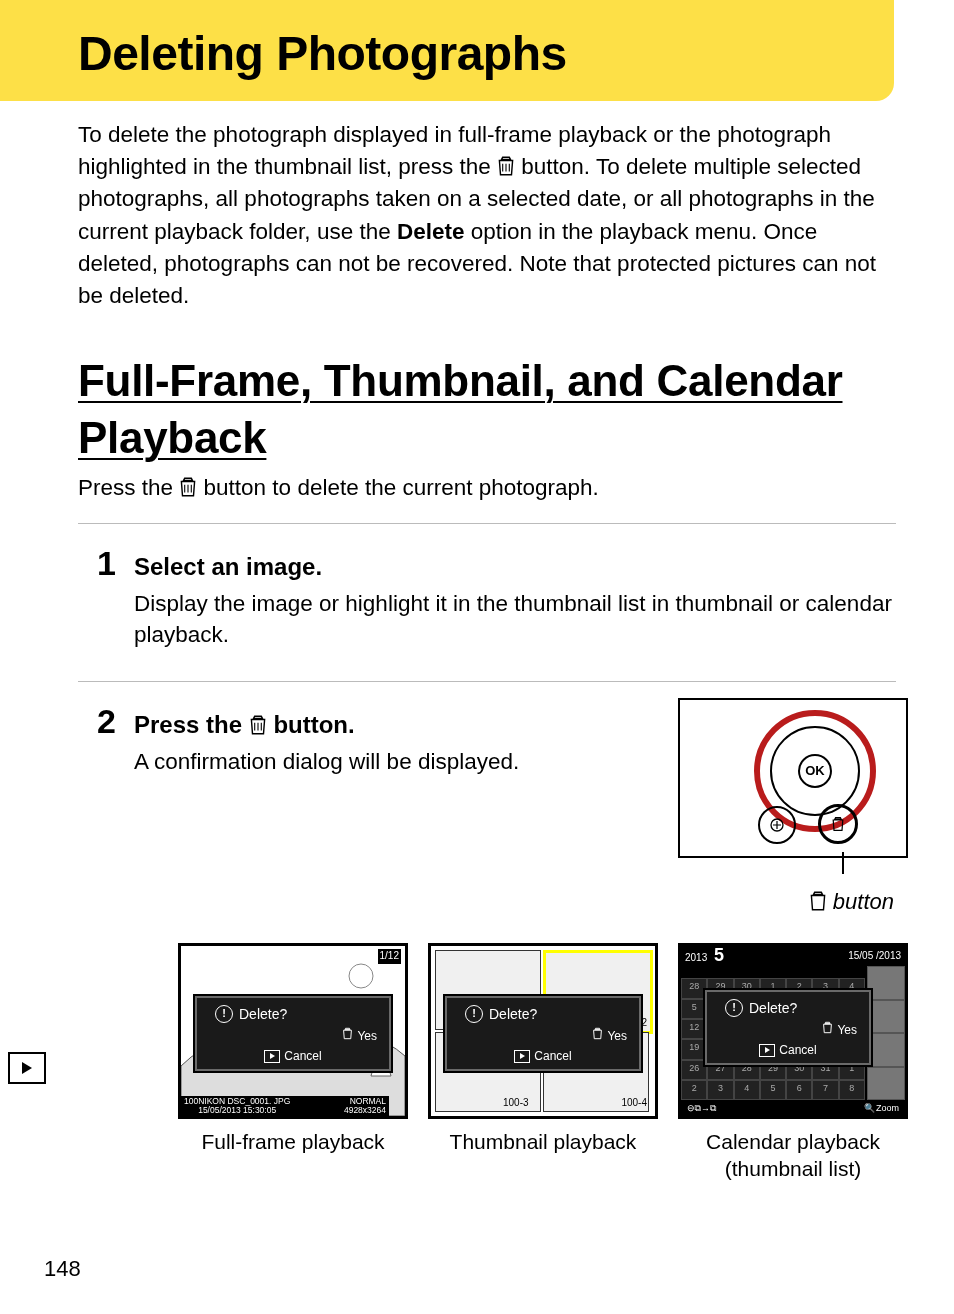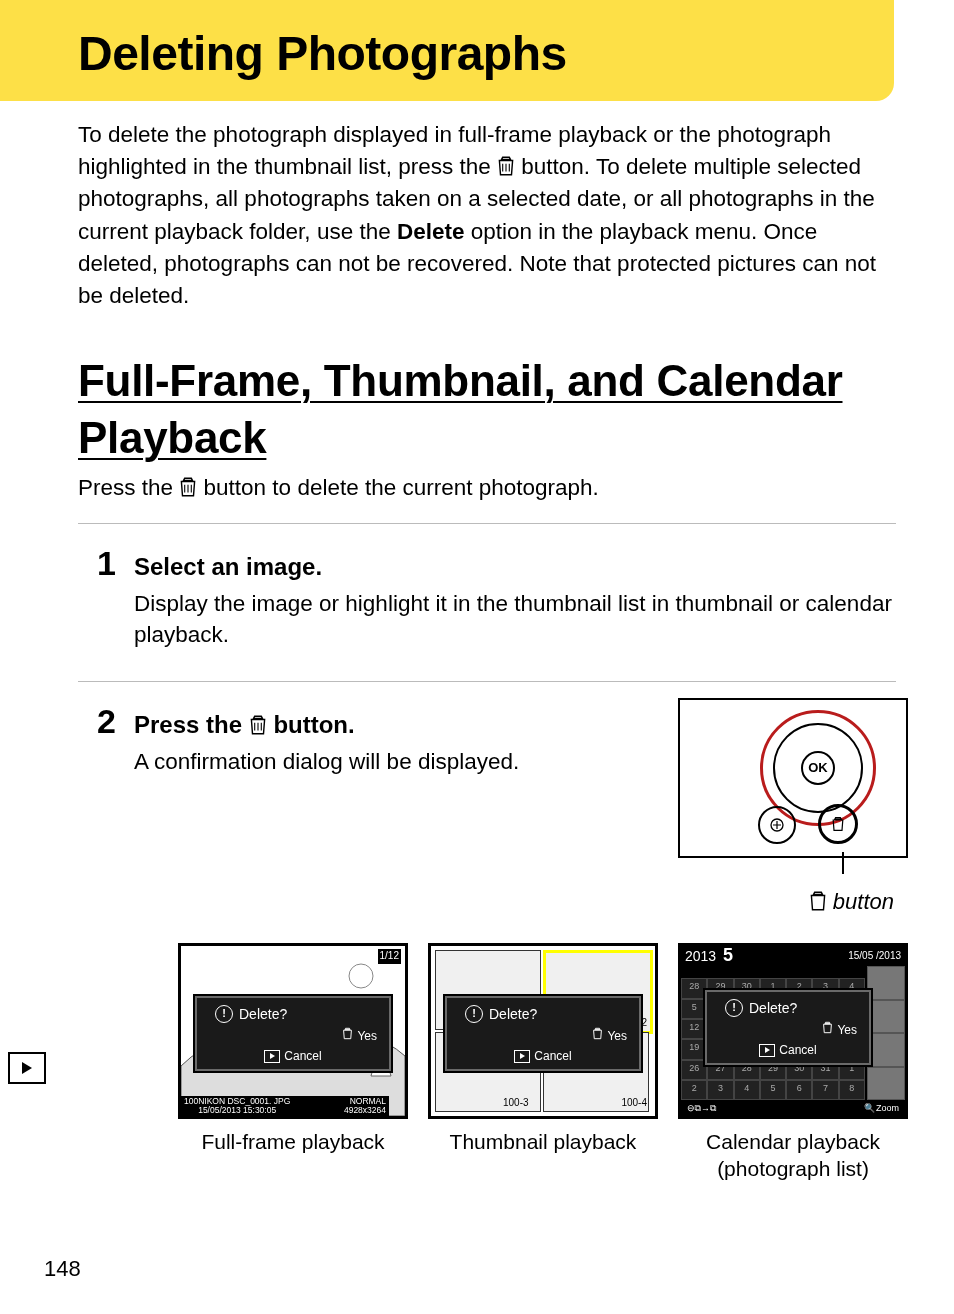--- a/index.html
+++ b/index.html
@@ -71,21 +71,21 @@
   .cam-diagram{
     width:230px;height:160px;
     border:2px solid #000;
     position:relative;
     background:#fff;
     margin-top:-6px;
     box-sizing:border-box;
   }
   .cam-diagram .dial{
     position:absolute;top:10px;right:30px;width:110px;height:110px;
-    border:3px solid #b91c1c;border-radius:50%;
+    border:6px solid #b91c1c;border-radius:50%;
   }
   .cam-diagram .dial .inner{position:absolute;inset:10px;border:2px solid #000;border-radius:50%;}
   .cam-diagram .dial .ok{
     position:absolute;top:50%;left:50%;transform:translate(-50%,-50%);
     width:30px;height:30px;border:2px solid #000;border-radius:50%;
     font-size:13px;font-weight:700;display:flex;align-items:center;justify-content:center;
   }
   .cam-diagram .btn-small{
     position:absolute;bottom:12px;width:34px;height:34px;border:2px solid #000;border-radius:50%;
     display:flex;align-items:center;justify-content:center;font-size:14px;
@@ -137,21 +137,21 @@
   .play-icon{width:14px;height:11px;border:1px solid #fff;display:inline-flex;align-items:center;justify-content:center;}
   .play-icon::before{content:"";width:0;height:0;border-left:5px solid #fff;border-top:3px solid transparent;border-bottom:3px solid transparent;}
   .tiny-trash svg{width:11px;height:13px;}
   .shot .meta-top{position:absolute;top:3px;right:4px;background:#000;color:#fff;font-size:10px;padding:0 2px;}
   .shot .meta-bot{position:absolute;bottom:0;left:0;right:16px;background:#000;color:#fff;font-size:8.5px;line-height:1.1;padding:1px 3px;display:flex;justify-content:space-between;}
   .shot-thumb .grid, .shot-cal .grid{
     position:absolute;inset:0;background:#fff;
   }
   .shot-thumb .gcell{position:absolute;background:#f0f0f0;border:1px solid #333;}
   .shot-cal .cal-head{position:absolute;top:0;left:0;right:0;height:20px;background:#000;color:#fff;font-size:10px;display:flex;align-items:center;padding:0 4px;justify-content:space-between;}
-  .shot-cal .cal-head .yr{font-size:14px;}
+  .shot-cal .cal-head .yr{font-size:10px;}
   .shot-cal .cal-head .mn{font-size:18px;font-weight:700;margin-left:4px;}
   .shot-cal .cal-head .date{font-size:10px;}
   .shot-cal .dow{position:absolute;top:35px;left:0;right:40px;display:grid;grid-template-columns:repeat(7,1fr);font-size:8px;color:#fff;background:#000;text-align:center;}
   .shot-cal .dates{position:absolute;top:32px;bottom:16px;left:0;right:40px;display:grid;grid-template-columns:repeat(7,1fr);grid-template-rows:repeat(6,1fr);background:#222;}
   .shot-cal .dates div{border:1px solid #444;color:#aaa;font-size:9px;padding:1px 2px;}
   .shot-cal .side-thumbs{position:absolute;top:20px;right:0;bottom:16px;width:38px;background:#333;display:flex;flex-direction:column;}
   .shot-cal .side-thumbs div{flex:1;border:1px solid #555;background:#777;}
   .shot-cal .cal-foot{position:absolute;bottom:0;left:0;right:0;height:16px;background:#000;color:#fff;font-size:9px;display:flex;justify-content:space-between;align-items:center;padding:0 6px;}
   .shot-caption{
     font-size:21px;
@@ -431,21 +431,21 @@
                           <path d="M2 5h12l-1 13H3L2 5zm3-3h6l1 2H4l1-2z" fill="none" stroke="#fff" stroke-width="1.5"></path>
                         </svg></span>
                       <span>Yes</span>
                     </div>
                   <div class="dlg-cancel">
                       <span class="play-icon"></span>
                       <span>Cancel</span>
                     </div>
                 </div>
               </div>
-              <div class="shot-caption">Calendar playback (photograph list)</div>
+              <div class="shot-caption">Calendar playback (thumbnail list)</div>
             </div>
 
           </div>
 
         </div>
       </div>
 
     </div>
 
   </div>

